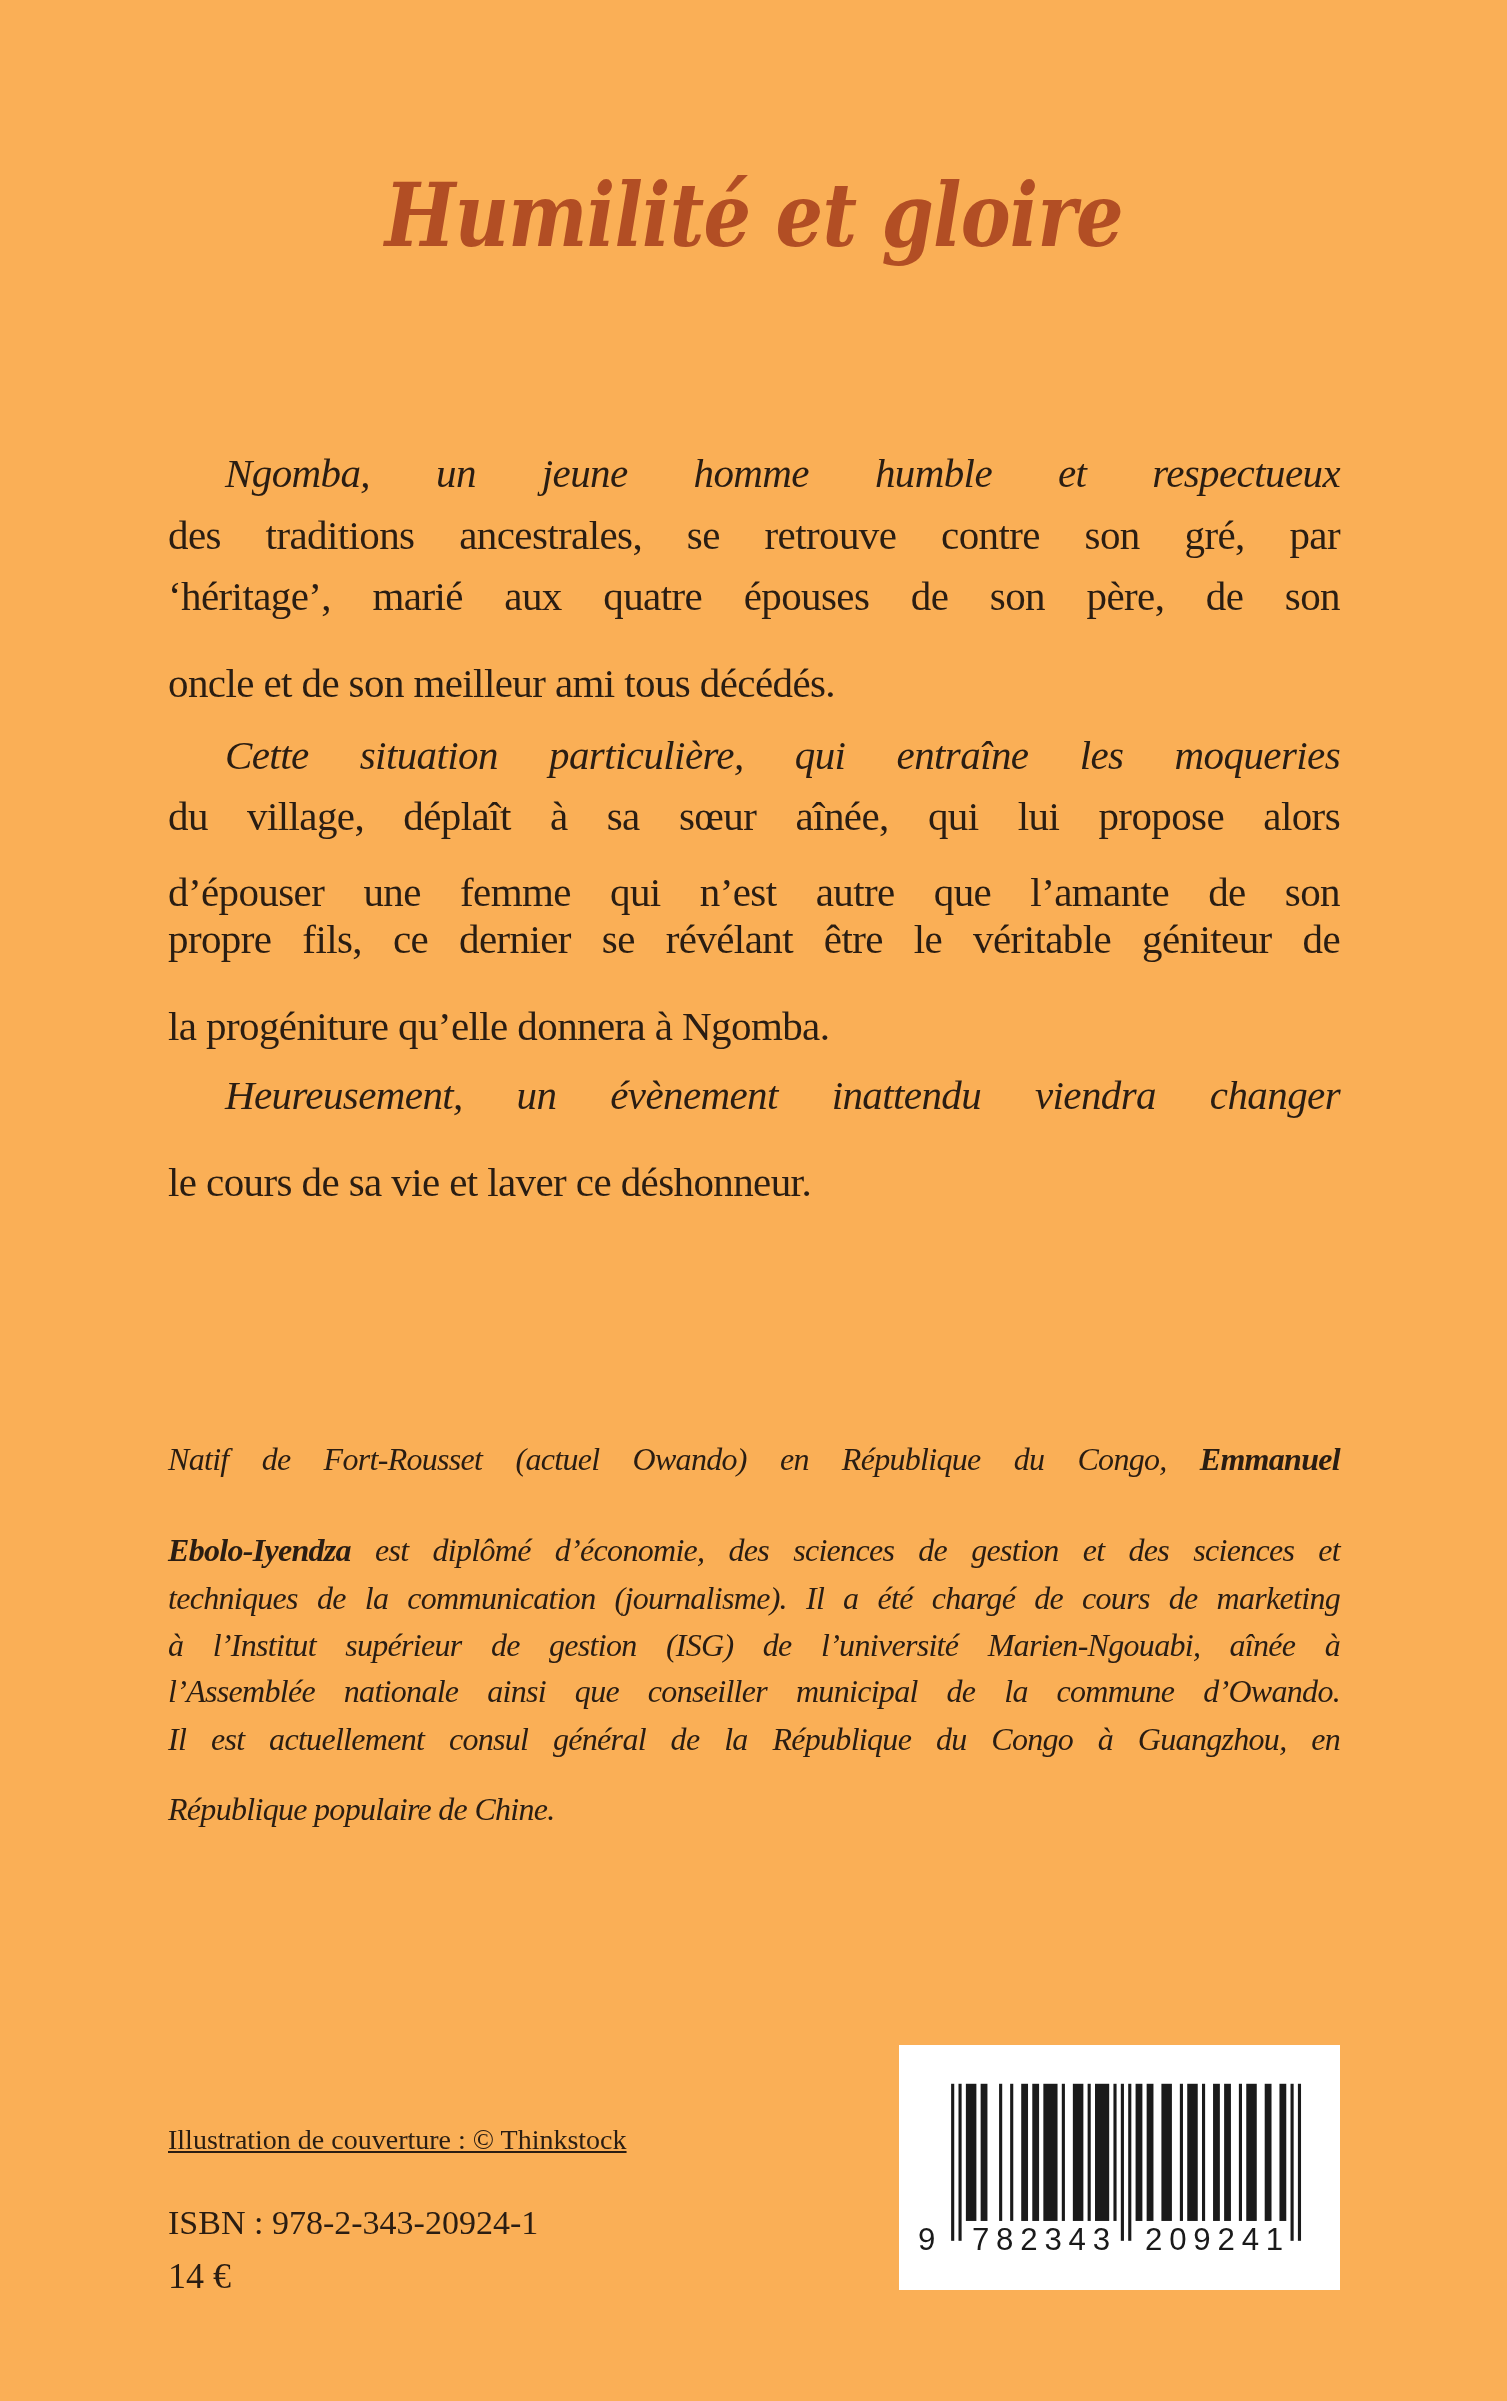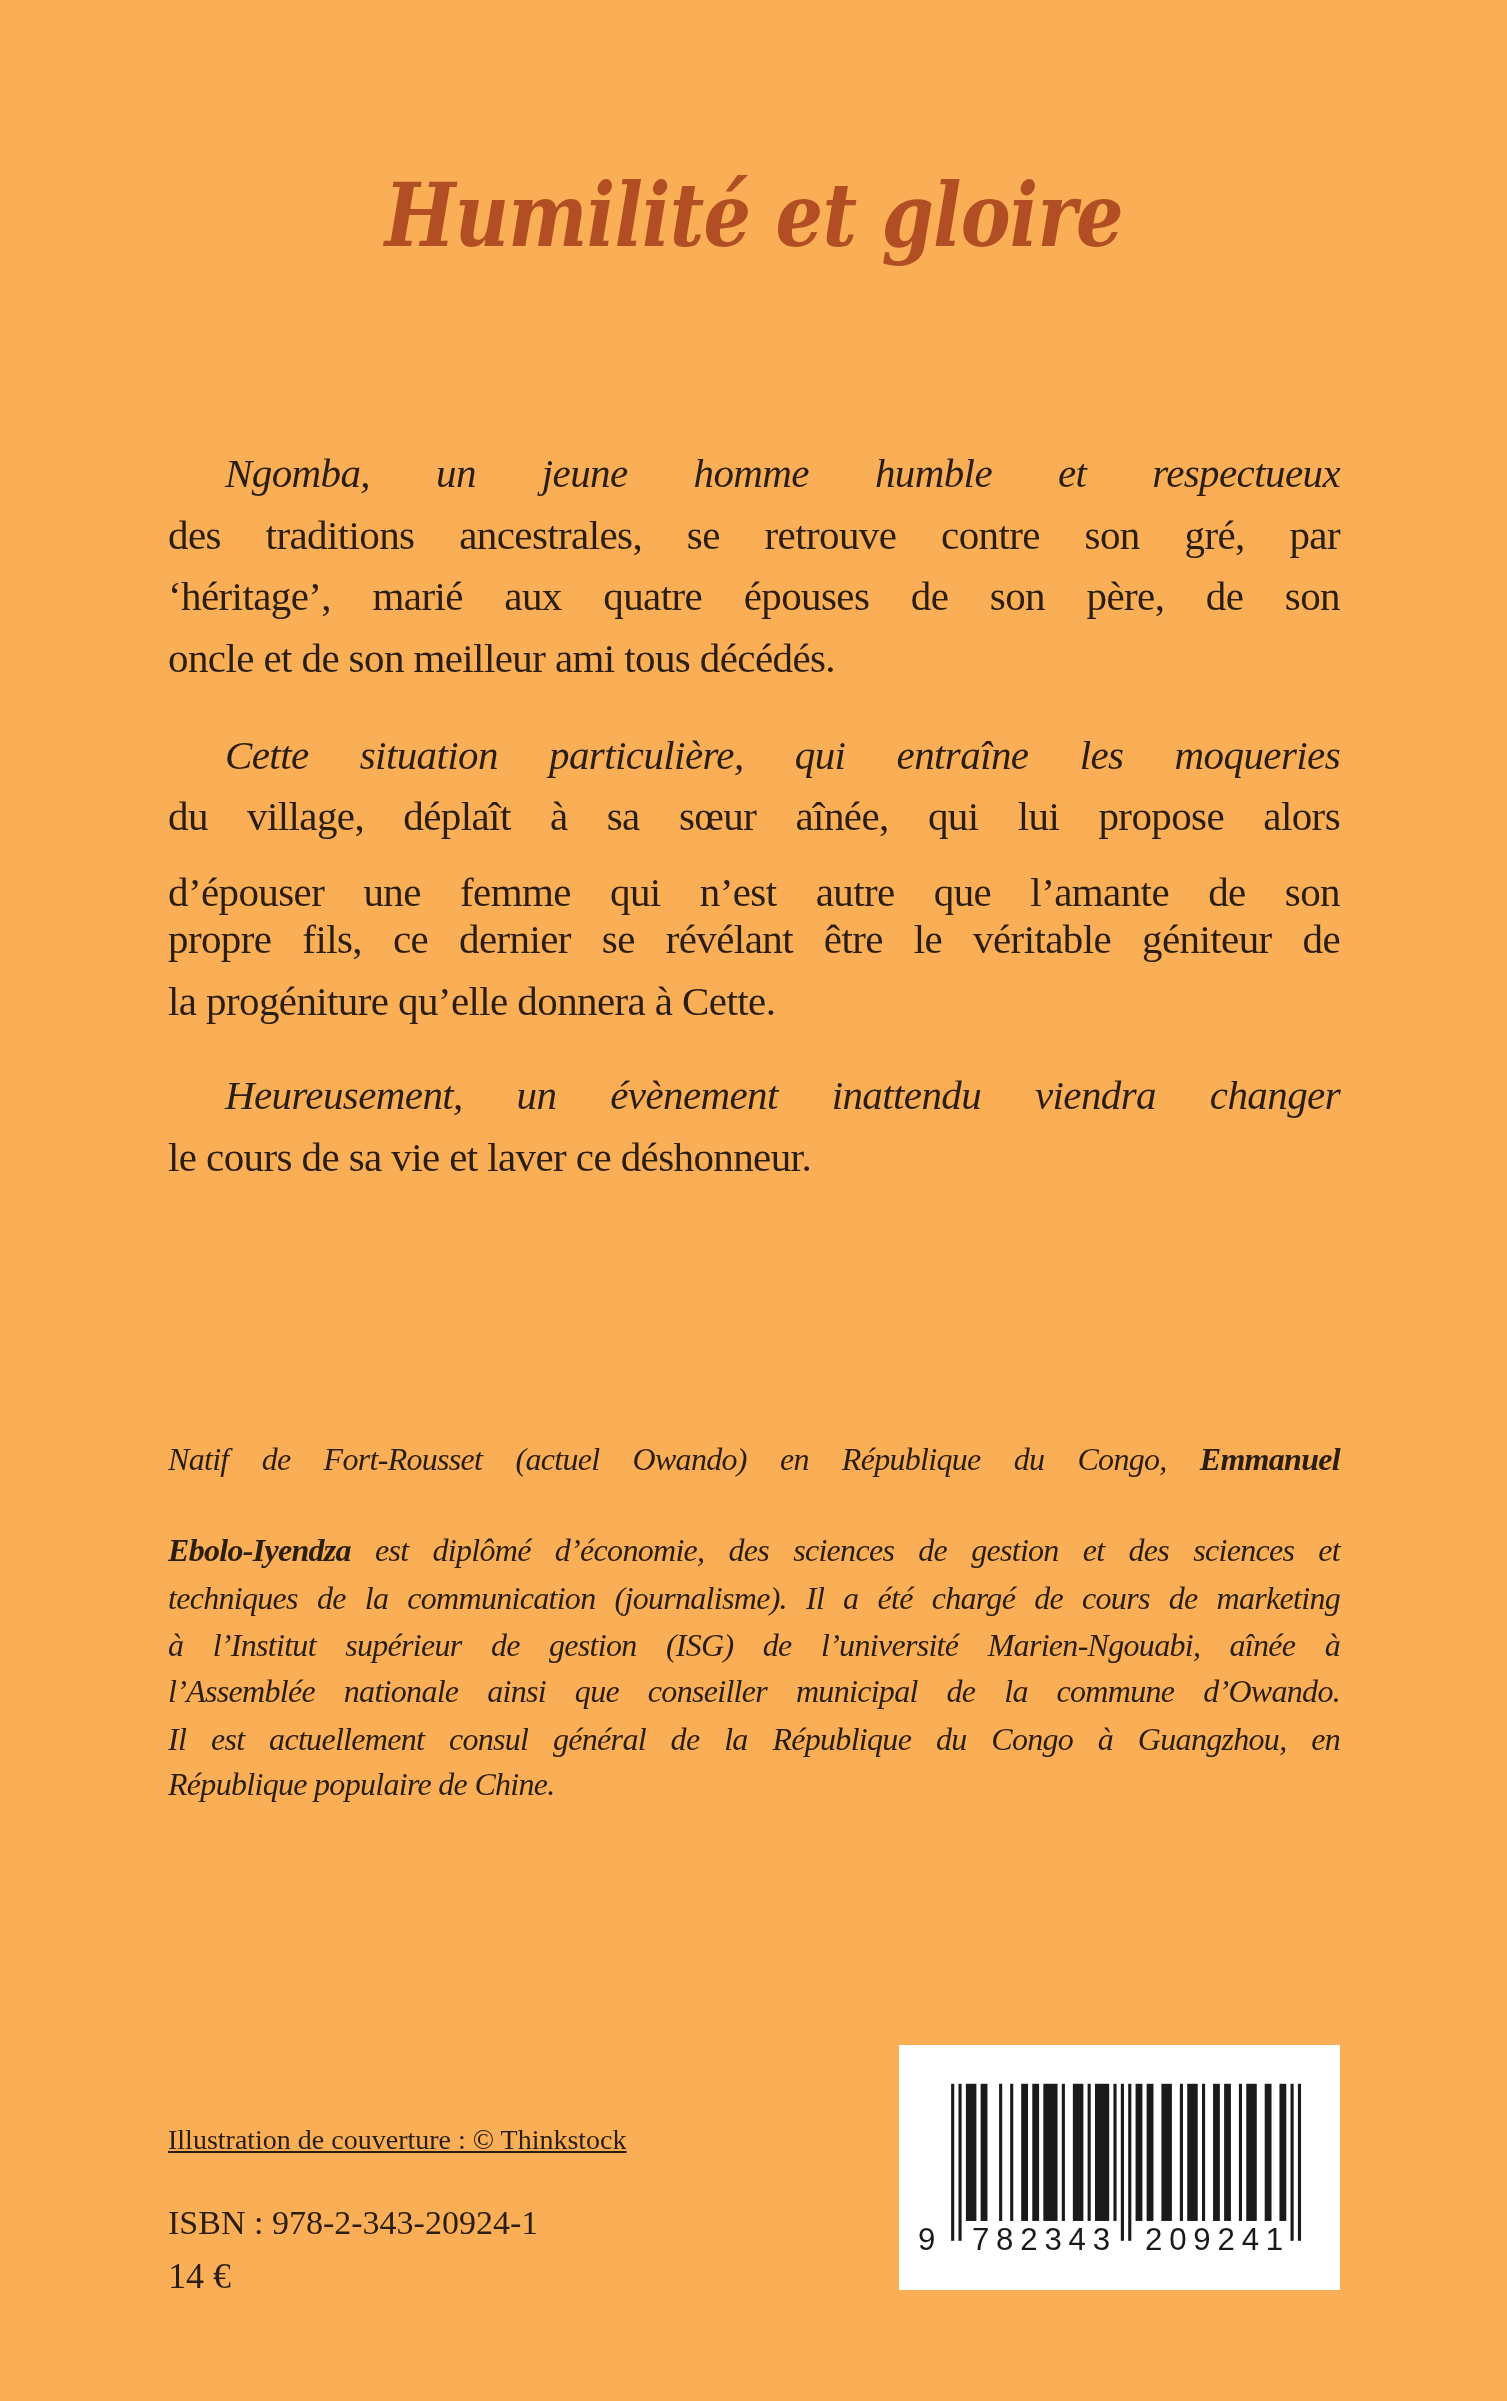--- a/index.html
+++ b/index.html
@@ -45,20 +45,21 @@
     white-space: nowrap;
     text-align: justify;
     text-align-last: justify;
     line-height: 47px;
     letter-spacing: -0.6px;
     word-spacing: 0;
   }
   .line.last {
     text-align-last: left;
     text-align: right;
+    margin-top: 25px;
   }
   .line.indent {
     padding-left: 57px;
     width: 1115px;
     font-style: italic;
   }
   .bio {
     position: absolute;
     left: 168px;
     width: 1172px;
@@ -121,21 +122,21 @@
 
   <div class="line indent" style="top:450px">Ngomba, un jeune homme humble et respectueux</div>
   <div class="line" style="top:512px">des traditions ancestrales, se retrouve contre son gré, par</div>
   <div class="line" style="top:573px">‘héritage’, marié aux quatre épouses de son père, de son</div>
   <div class="line last" style="top:635px">oncle et de son meilleur ami tous décédés.</div>
 
   <div class="line indent" style="top:732px">Cette situation particulière, qui entraîne les moqueries</div>
   <div class="line" style="top:793px">du village, déplaît à sa sœur aînée, qui lui propose alors</div>
   <div class="line" style="top:869px">d’épouser une femme qui n’est autre que l’amante de son</div>
   <div class="line" style="top:916px">propre fils, ce dernier se révélant être le véritable géniteur de</div>
-  <div class="line last" style="top:978px">la progéniture qu’elle donnera à Cette.</div>
+  <div class="line last" style="top:978px">la progéniture qu’elle donnera à Ngomba.</div>
 
   <div class="line indent" style="top:1072px">Heureusement, un évènement inattendu viendra changer</div>
   <div class="line last" style="top:1134px">le cours de sa vie et laver ce déshonneur.</div>
 </div>
 
 <div class="bio">
   <div class="line" style="top:1440px"><span>Natif de Fort-Rousset (actuel Owando) en République du Congo, </span><b>Emmanuel</b></div>
   <div class="line" style="top:1531px"><b>Ebolo-Iyendza</b><span> est diplômé d’économie, des sciences de gestion et des sciences et</span></div>
   <div class="line" style="top:1579px">techniques de la communication (journalisme). Il a été chargé de cours de marketing</div>
   <div class="line" style="top:1626px">à l’Institut supérieur de gestion (ISG) de l’université Marien-Ngouabi, aînée à</div>

